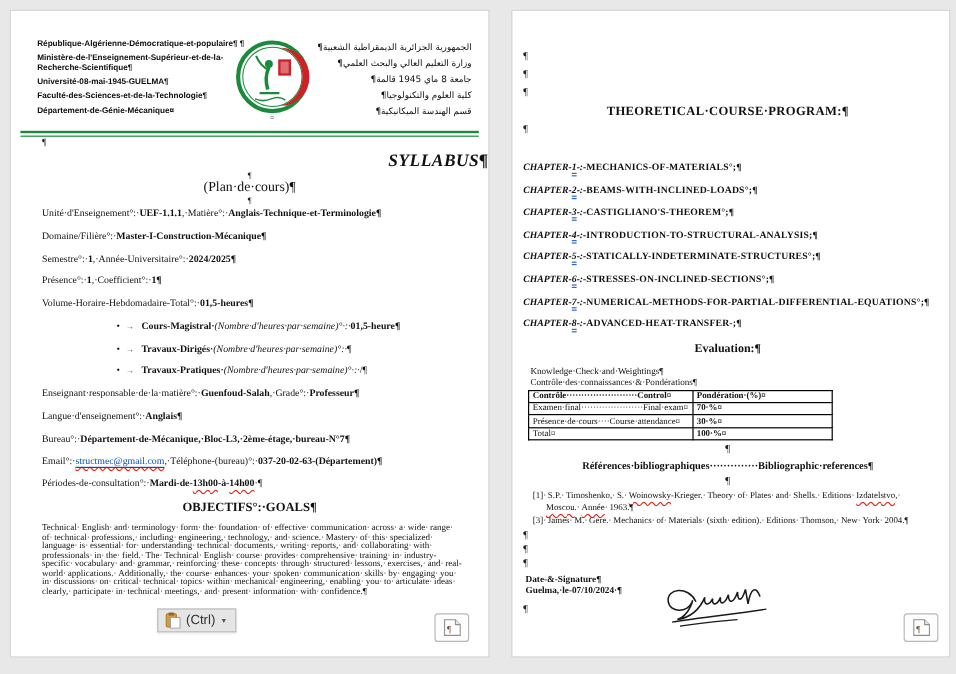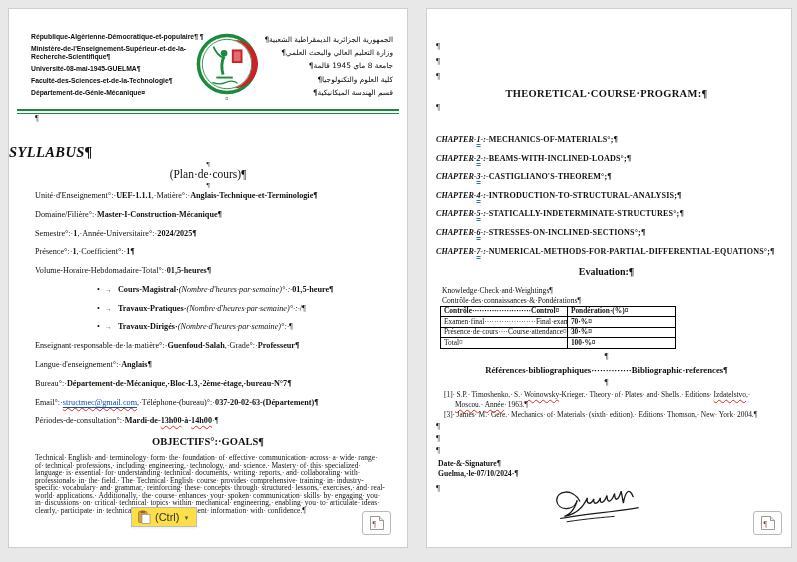--- a/index.html
+++ b/index.html
@@ -21,40 +21,40 @@
   .hdr-logo .cellmark{font-size:6px;color:#333;margin-top:1px}
   .hdr-ar{flex:1;direction:rtl;text-align:right}
   .arline{font:7.4px/13.2px "DejaVu Sans",sans-serif;color:#0d0d0d;white-space:nowrap}
   .gsep{margin:7px 8px 0 8px;border-top:2.4px solid #1c8a3c;border-bottom:1.4px solid #1c8a3c;height:2px}
 
   
   .mark{color:#222}
   .pmark{font-size:8px;line-height:10px;padding-left:26px}
 
   
-  .title{font:bold italic 14.5px/16px "Liberation Serif",serif;text-align:left;margin-top:20px;letter-spacing:.4px}
+  .title{font:bold italic 14.5px/16px "Liberation Serif",serif;text-align:right;margin-top:2px;letter-spacing:.4px}
   .subtitle{font:11.5px/13px "Liberation Serif",serif;text-align:center}
   .cmark{text-align:center;font-size:7px;line-height:8px;color:#222}
 
   
   .fieldwrap{padding:3px 16px 0 26px}
   .fline{font-size:8.2px;line-height:8.6px;margin-bottom:10.2px;white-space:nowrap;color:#111}
   .fline .b{font-weight:bold}
   .fline.bullet{padding-left:62px}
   .tab{color:#555;font-size:7px;padding:0 6px 0 5px}
   .i{font-style:italic}
   .sq{text-decoration-line:underline;text-decoration-style:wavy;text-decoration-color:#e02b20;text-decoration-thickness:1px;text-underline-offset:1.5px}
   .link{color:#0550b3;text-decoration:underline}
 
   .objhead{font:bold 10.5px/12px "Liberation Serif",serif;text-align:center;margin:5px 0 6px}
   .para{font-size:7.5px;line-height:7.55px;text-align:justify;padding:0 22px 0 26px;color:#121212}
 
   
   .paste-btn{position:absolute;left:122px;top:498px;display:flex;align-items:center;gap:4px;
-    background:#fde047;border:1px solid #bdbdbd;padding:2px 7px 2px 5px;cursor:pointer;box-shadow:0 1px 2px rgba(0,0,0,.08)}
+    background:#e5e5e5;border:1px solid #bdbdbd;padding:2px 7px 2px 5px;cursor:pointer;box-shadow:0 1px 2px rgba(0,0,0,.08)}
   .paste-btn .lbl{font:11px "Liberation Sans",sans-serif;color:#333}
   .paste-btn .arr{font-size:6px;color:#555;padding-top:2px}
 
   
   .corner-btn{position:absolute;width:27px;height:22px;background:#fdfdfd;border:1px solid #b9b9b9;border-radius:3px;
     display:flex;align-items:center;justify-content:center;cursor:pointer}
   #corner-left{right:16px;bottom:12px}
   #corner-right{right:9px;bottom:12px}
 
   
@@ -62,21 +62,21 @@
   .toppil{font-size:8.5px;line-height:15px;color:#222}
   .proghead{font:bold 10.5px/13px "Liberation Serif",serif;text-align:center;letter-spacing:.3px;margin:3px 0 2px}
   .chwrap{margin-top:24px}
   .chline{font-size:8.1px;line-height:8.6px;margin-bottom:10px;white-space:nowrap}
   .cb{font-weight:bold;font-style:italic}
   .bt{font-weight:bold;letter-spacing:.15px}
   .num{font-weight:bold;font-style:italic;color:#111;
     text-decoration-line:underline;text-decoration-style:double;text-decoration-color:#2f6bc4;text-underline-offset:2px}
   .evalhead{font:bold 10px/12px "Liberation Serif",serif;text-align:center;margin:6px 0 8px}
   .evalsub{font-size:7.6px;line-height:9.4px;padding-left:6px;white-space:nowrap}
-  table.eval{border-collapse:collapse;margin:1px 0 0 4px;width:236px;table-layout:fixed}
+  table.eval{border-collapse:collapse;margin:1px 0 0 4px;width:254px;table-layout:fixed}
   table.eval td{border:1px solid #000;font-size:7.4px;line-height:8.4px;padding:.5px 3px;white-space:nowrap;overflow:hidden}
   table.eval tr.th-row td{border-top:1.6px solid #000;border-bottom:1.6px solid #000;font-weight:bold}
   table.eval td.bold{font-weight:bold}
   .refshead{font:bold 8.7px/11px "Liberation Serif",serif;text-align:center;margin-top:2px}
   .refwrap{padding:0 4px 0 8px;margin-top:1px}
   .ref{font-size:7.4px;line-height:10.2px;text-align:justify;padding-left:11px;text-indent:-11px;color:#121212}
   .datewrap{margin-top:3px;padding-left:2px}
   .dline{font-size:7.7px;line-height:9.6px;font-weight:bold;white-space:nowrap}
   .sigwrap{position:absolute;left:120px;top:470px;width:120px;height:55px}
 </style>
@@ -129,22 +129,22 @@
   <div class="fieldwrap">
     <div id="fields-top">
         <div class="fline"><span class="p">Unité·d'Enseignement°:·</span><span class="b">UEF-1.1.1</span><span class="p">,·Matière°:·</span><span class="b">Anglais-Technique-et-Terminologie¶</span></div>
         <div class="fline"><span class="p">Domaine/Filière°:·</span><span class="b">Master-I-Construction-Mécanique¶</span></div>
         <div class="fline"><span class="p">Semestre°:·</span><span class="b">1</span><span class="p">,·Année-Universitaire°:·</span><span class="b">2024/2025¶</span></div>
         <div class="fline"><span class="p">Présence°:·</span><span class="b">1</span><span class="p">,·Coefficient°:·</span><span class="b">1¶</span></div>
         <div class="fline"><span class="p">Volume-Horaire-Hebdomadaire-Total°:·</span><span class="b">01,5-heures¶</span></div>
       </div>
     <div id="bullets">
         <div class="fline bullet"><span class="p">•</span><span class="tab">→</span><span class="b">Cours-Magistral·</span><span class="i">(Nombre·d'heures·par·semaine)°·:·</span><span class="b">01,5-heure¶</span></div>
+        <div class="fline bullet"><span class="p">•</span><span class="tab">→</span><span class="b">Travaux-Dirigés·</span><span class="i">(Nombre·d'heures·par·semaine)°:·</span><span class="p">¶</span></div>
         <div class="fline bullet"><span class="p">•</span><span class="tab">→</span><span class="b">Travaux-Pratiques·</span><span class="i">(Nombre·d'heures·par·semaine)°·:·</span><span class="p">/¶</span></div>
-        <div class="fline bullet"><span class="p">•</span><span class="tab">→</span><span class="b">Travaux-Dirigés·</span><span class="i">(Nombre·d'heures·par·semaine)°:·</span><span class="p">¶</span></div>
       </div>
     <div id="fields-bottom">
         <div class="fline"><span class="p">Enseignant·responsable·de·la·matière°:·</span><span class="b">Guenfoud-Salah</span><span class="p">,·Grade°:·</span><span class="b">Professeur¶</span></div>
         <div class="fline"><span class="p">Langue·d'enseignement°:·</span><span class="b">Anglais¶</span></div>
         <div class="fline"><span class="p">Bureau°:·</span><span class="b">Département-de-Mécanique,·Bloc-L3,·2ème-étage,·bureau-N°7¶</span></div>
         <div class="fline"><span class="p">Email°:·</span><span class="sq"><span class="link">structmec@gmail.com</span></span><span class="p">,·Téléphone-(bureau)°:·</span><span class="b">037-20-02-63-(Département)¶</span></div>
         <div class="fline"><span class="p">Périodes-de-consultation°:·</span><span class="b">Mardi-de-</span><span class="b sq">13h00</span><span class="b">-à-</span><span class="b sq">14h00</span><span class="p">·¶</span></div>
       </div>
   </div>
 
@@ -181,20 +181,21 @@
     <div class="toppil mark" style="line-height:10px">¶</div>
 
     <div class="chwrap" id="chapters">
         <div class="chline"><span class="cb">CHAPTER-</span><span class="num">1</span><span class="cb">-:-</span><span class="bt">MECHANICS-OF-MATERIALS°;¶</span></div>
         <div class="chline"><span class="cb">CHAPTER-</span><span class="num">2</span><span class="cb">-:-</span><span class="bt">BEAMS-WITH-INCLINED-LOADS°;¶</span></div>
         <div class="chline"><span class="cb">CHAPTER-</span><span class="num">3</span><span class="cb">-:-</span><span class="bt">CASTIGLIANO'S-THEOREM°;¶</span></div>
         <div class="chline"><span class="cb">CHAPTER-</span><span class="num">4</span><span class="cb">-:-</span><span class="bt">INTRODUCTION-TO-STRUCTURAL-ANALYSIS;¶</span></div>
         <div class="chline"><span class="cb">CHAPTER-</span><span class="num">5</span><span class="cb">-:-</span><span class="bt">STATICALLY-INDETERMINATE-STRUCTURES°;¶</span></div>
         <div class="chline"><span class="cb">CHAPTER-</span><span class="num">6</span><span class="cb">-:-</span><span class="bt">STRESSES-ON-INCLINED-SECTIONS°;¶</span></div>
         <div class="chline"><span class="cb">CHAPTER-</span><span class="num">7</span><span class="cb">-:-</span><span class="bt">NUMERICAL-METHODS-FOR-PARTIAL-DIFFERENTIAL-EQUATIONS°;¶</span></div>
+        <div class="chline"><span class="cb">CHAPTER-</span><span class="num">8</span><span class="cb">-:-</span><span class="bt">ADVANCED-HEAT-TRANSFER-;¶</span></div>
       </div>
 
     <div class="evalhead">Evaluation:¶</div>
     <div class="evalsub">Knowledge·Check·and·Weightings¶</div>
     <div class="evalsub">Contrôle·des·connaissances·&amp;·Pondérations¶</div>
 
     <table class="eval">
       <colgroup>
           <col style="width:54%">
           <col style="width:46%">

